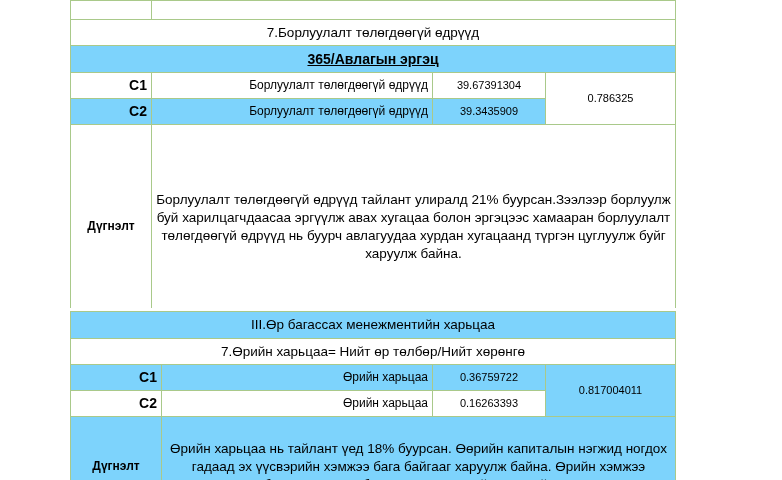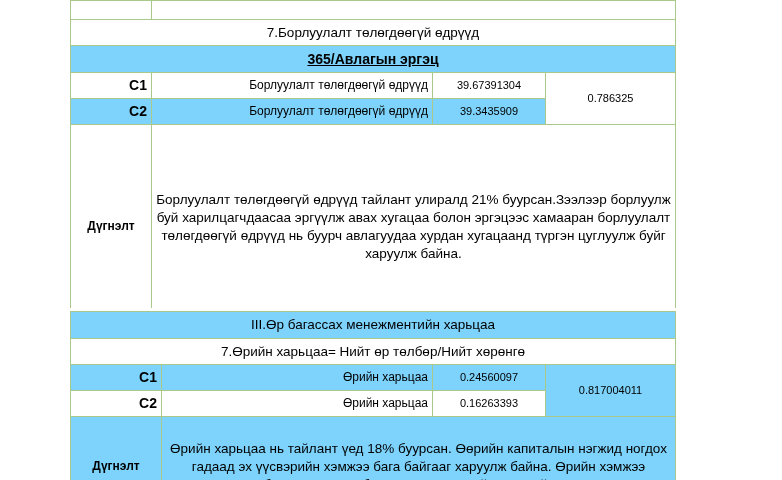--- a/index.html
+++ b/index.html
@@ -170,21 +170,21 @@
         <td class="fill-green cell-title" colspan="4">III.Өр багассах менежментийн харьцаа</td>
       </tr>
 
       <tr class="r-h21">
         <td class="fill-white cell-title" colspan="4">7.Өрийн харьцаа= Нийт өр төлбөр/Нийт хөрөнгө</td>
       </tr>
 
       <tr class="r-h21">
         <td class="fill-green cell-key">C1</td>
         <td class="fill-green cell-name">Өрийн харьцаа</td>
-        <td class="fill-green cell-num">0.24560097</td>
+        <td class="fill-green cell-num">0.36759722</td>
         <td class="fill-green cell-num" rowspan="2">0.817004011</td>
       </tr>
 
       <tr class="r-h21">
         <td class="fill-white cell-key">C2</td>
         <td class="fill-white cell-name">Өрийн харьцаа</td>
         <td class="fill-white cell-num">0.16263393</td>
       </tr>
 
       <tr class="r-note-b">

